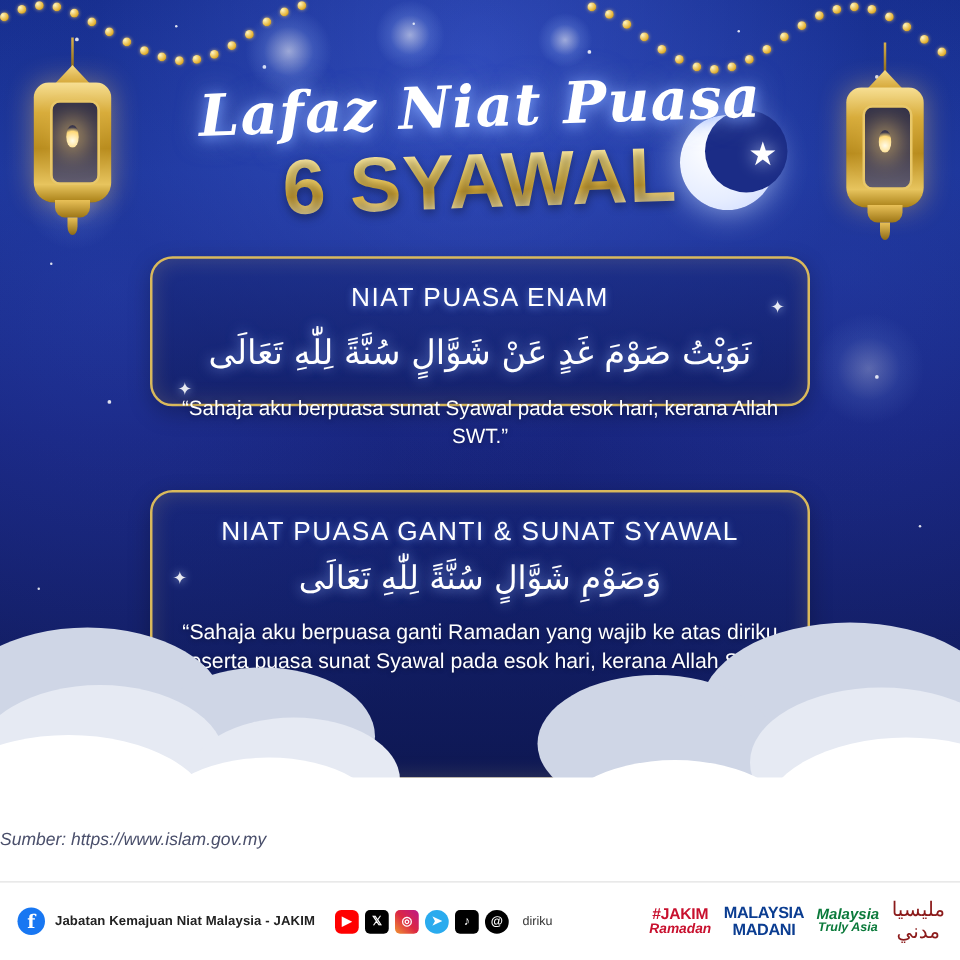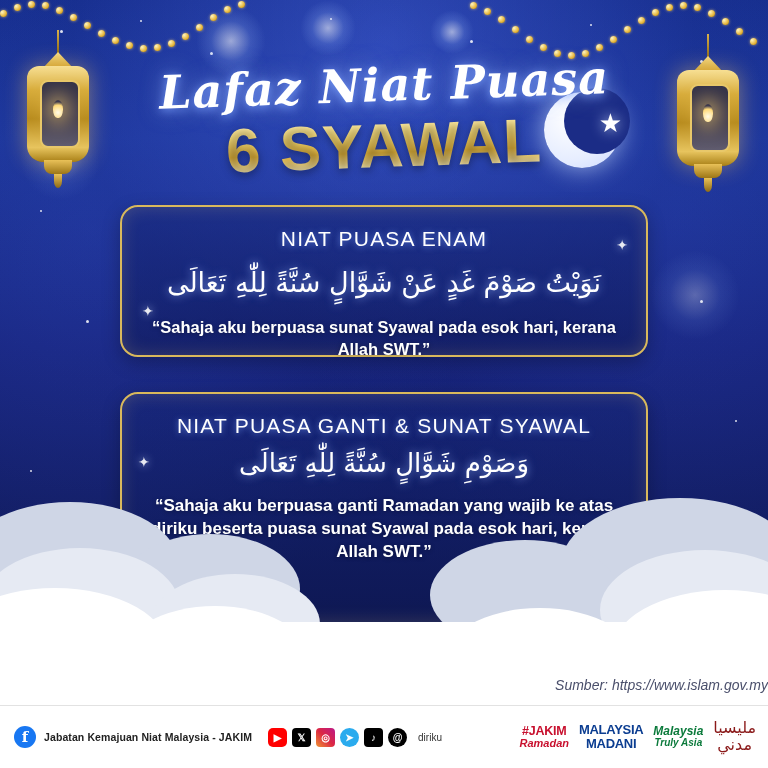--- a/index.html
+++ b/index.html
@@ -79,52 +79,52 @@
 
   
   .card{
     position:absolute;left:120px;width:528px;
     border:2px solid #d9b95c;border-radius:18px;
     background:linear-gradient(180deg, rgba(22,38,120,.55), rgba(14,24,84,.55));
     box-shadow:0 0 18px rgba(255,215,120,.18) inset, 0 6px 18px rgba(0,0,0,.25);
     text-align:center;color:#fff;
     padding:14px 16px 18px;box-sizing:border-box;
   }
-  #card1{top:205px;height:152px;}
+  #card1{top:205px;height:120px;}
   #card2{top:392px;height:232px;}
   .card-head{
     font-size:21px;letter-spacing:1.2px;color:#ffffff;margin:6px 0 10px;
     text-shadow:0 1px 6px rgba(120,160,255,.7);
   }
   .arabic{
     font-family:"DejaVu Sans", sans-serif;
     direction:rtl;unicode-bidi:bidi-override;
     font-size:27px;line-height:1.65;color:#ffffff;
     text-shadow:0 0 10px rgba(150,180,255,.8);
     margin:2px 0 10px;
   }
   #card2 .arabic{font-size:26px;}
   .trans{
-    font-size:16.5px;font-weight:bold;line-height:1.35;color:#ffffff;
+    font-size:16.5px;font-weight:normal;line-height:1.35;color:#ffffff;
     text-shadow:0 1px 4px rgba(0,0,0,.35);
   }
   #card2 .trans{font-size:17px;}
   .sparkle{position:absolute;color:#fff;font-size:14px;opacity:.9;
     text-shadow:0 0 8px rgba(200,220,255,.9);}
 
   
   .clouds{position:absolute;left:0;right:0;bottom:60px;height:230px;pointer-events:none;}
   .cloud{position:absolute;border-radius:50%;}
   .c-back{background:#cfd6e6;}
   .c-mid{background:#e6eaf3;}
   .c-front{background:#ffffff;}
   .cloud-base{position:absolute;left:0;right:0;bottom:0;background:#ffffff;}
 
   .source{
-    position:absolute;left:0;right:0;bottom:75px;text-align:right;
+    position:absolute;left:0;right:0;bottom:89px;text-align:left;
     font-style:italic;font-size:14px;color:#4a4f6b;
   }
 
   
   .footer{position:absolute;left:0;right:0;bottom:0;height:62px;background:#ffffff;
     border-top:1px solid #e2e2e2;display:flex;align-items:center;}
   .fb{width:22px;height:22px;border-radius:50%;background:#1877f2;color:#fff;
     font-weight:bold;font-size:15px;line-height:22px;text-align:center;
     font-family:"DejaVu Serif", serif;margin-left:14px;}
   .fb-text{font-size:10.5px;color:#222;margin-left:8px;font-weight:bold;letter-spacing:.1px;}

